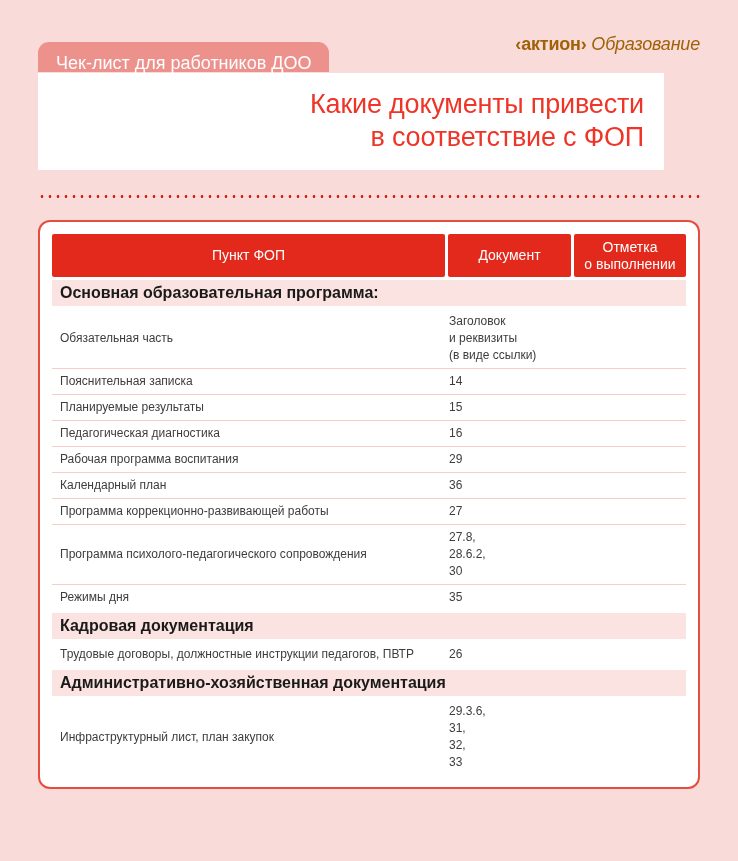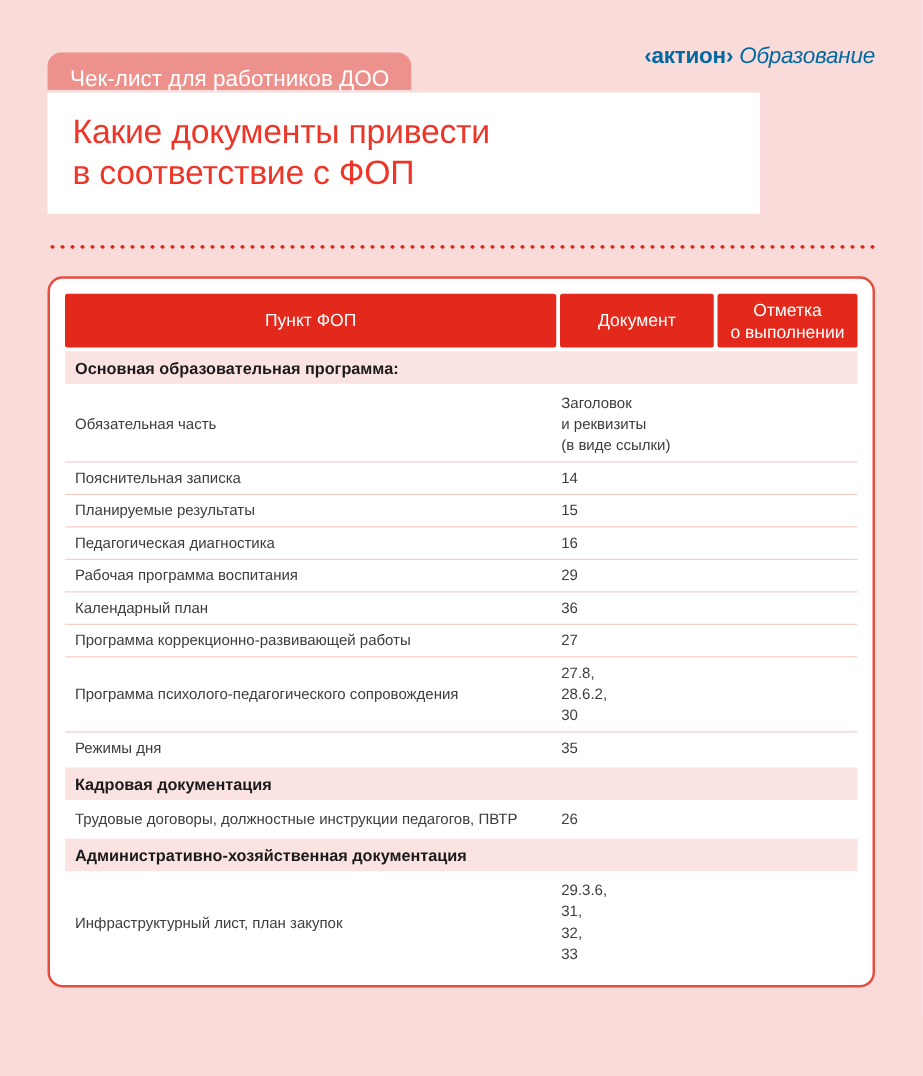--- a/index.html
+++ b/index.html
@@ -8,38 +8,39 @@
     background: #f9dbda;
     font-family: "Liberation Sans", sans-serif;
     overflow: hidden;
     position: relative;
   }
   .content { margin: 0 38px; width: 662px; }
 
   
   .logo {
     position: absolute; top: 34px; right: 38px;
-    font-size: 18px; color: #0369a1; letter-spacing: -0.2px; text-align: right;
+    font-size: 18px; color: #a16207; letter-spacing: -0.2px; text-align: right;
   }
   .logo-brand { font-weight: 700; }
   .logo-suffix { font-style: italic; font-weight: 400; }
 
   .badge {
     display: inline-block;
     margin-top: 42px;
     height: 30px; line-height: 42px;
     padding: 0 18px;
     background: #ed918c; color: #ffffff;
     font-size: 18px;
     border-radius: 11px 11px 0 0;
   }
   .titlebox {
     background: #ffffff;
-    width: 570px;
+    width: 626px;
     padding: 15px 20px 16px 20px;
+    text-align: right;
   }
   .page-title {
     color: #ee3527;
     font-size: 27px;
     font-weight: 400;
     line-height: 33px;
     letter-spacing: -0.2px;
     white-space: pre-line;
   }
 
@@ -73,21 +74,21 @@
     font-size: 14px; line-height: 17px;
     white-space: pre-line;
     border-radius: 2px;
   }
   .srow {
     background: #fbe3e1;
     margin: 3px 0;
     min-height: 26px;
     display: flex; align-items: center;
     padding: 3px 8px;
-    font-size: 13px; font-weight: 700; color: #1a1a1a;
+    font-size: 16px; font-weight: 700; color: #1a1a1a;
   }
   .trow {
     display: grid;
     grid-template-columns: 393px 123px 1fr;
     align-items: center;
   }
   .trow.divided { border-top: 1px solid #f6cdc9; }
   .cell {
     padding: 4px 0;
     font-size: 12px; line-height: 17px; color: #3d3d3d;

